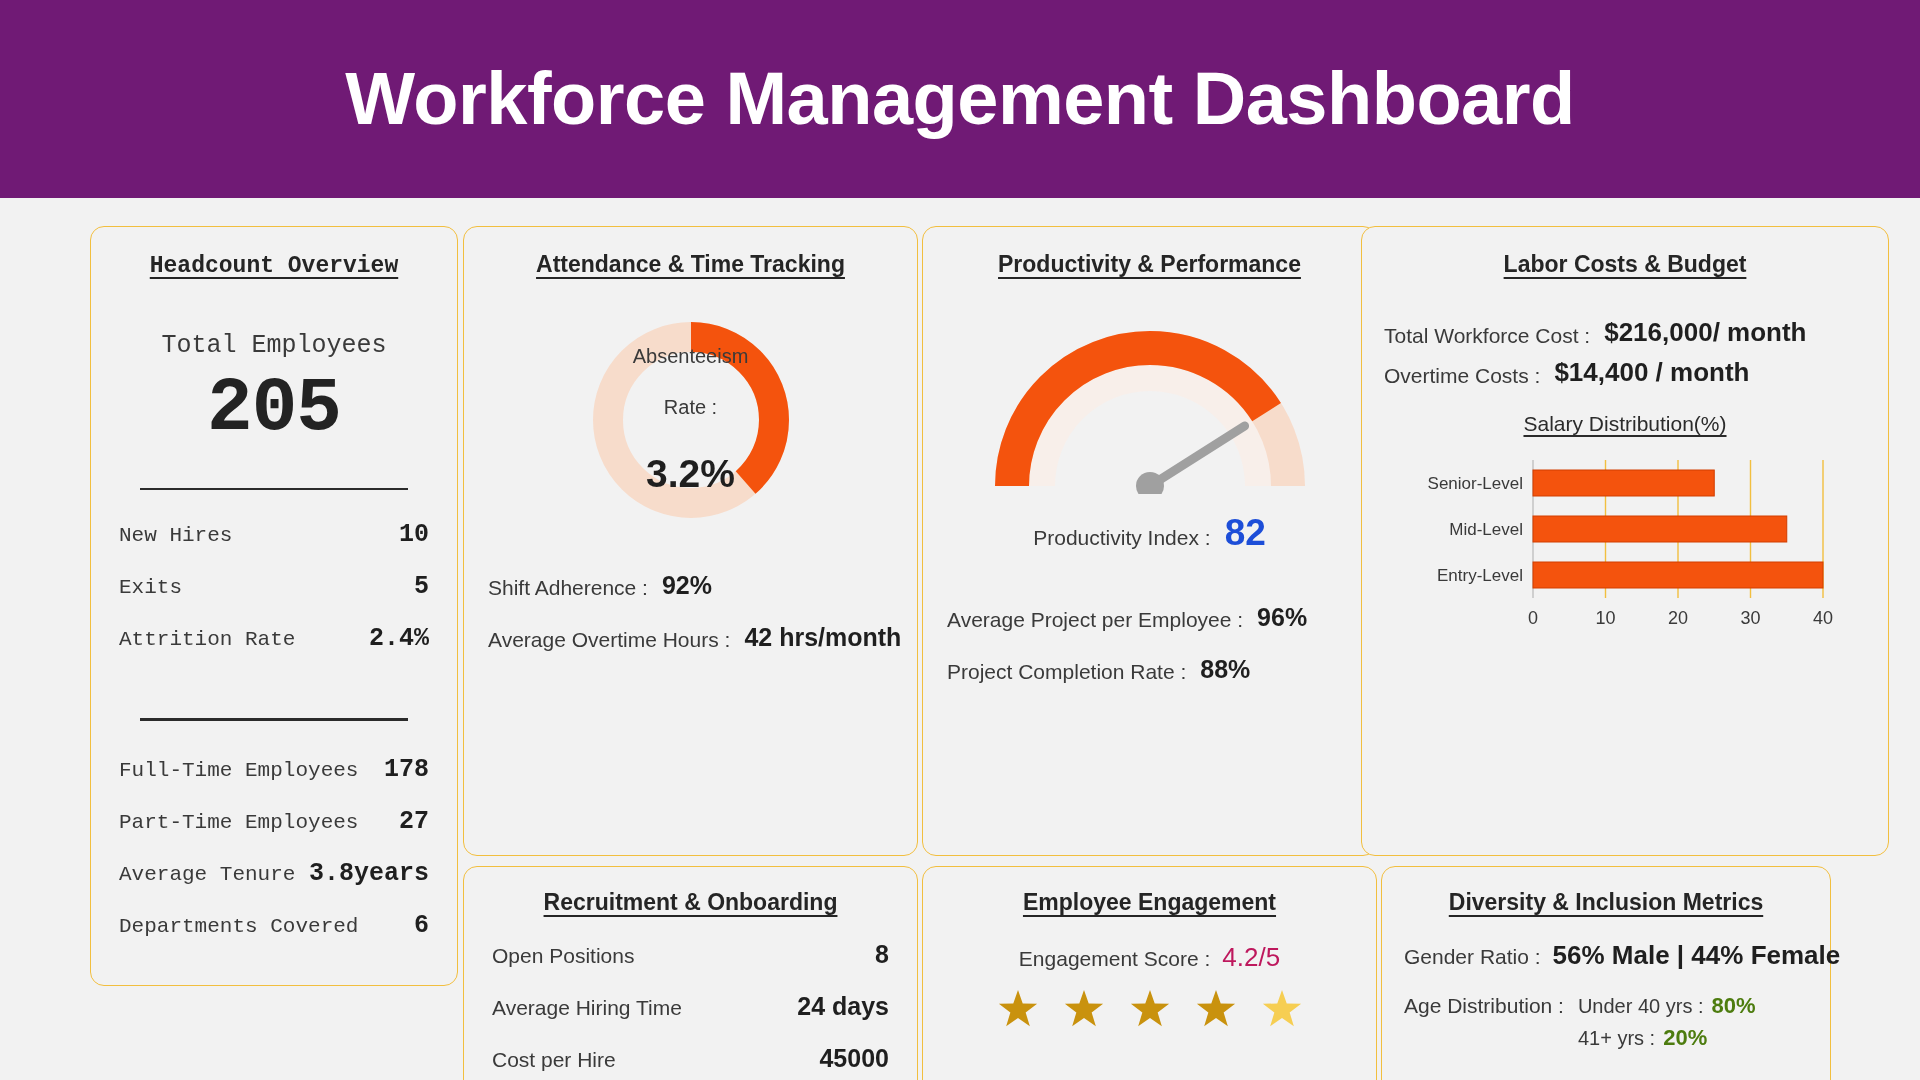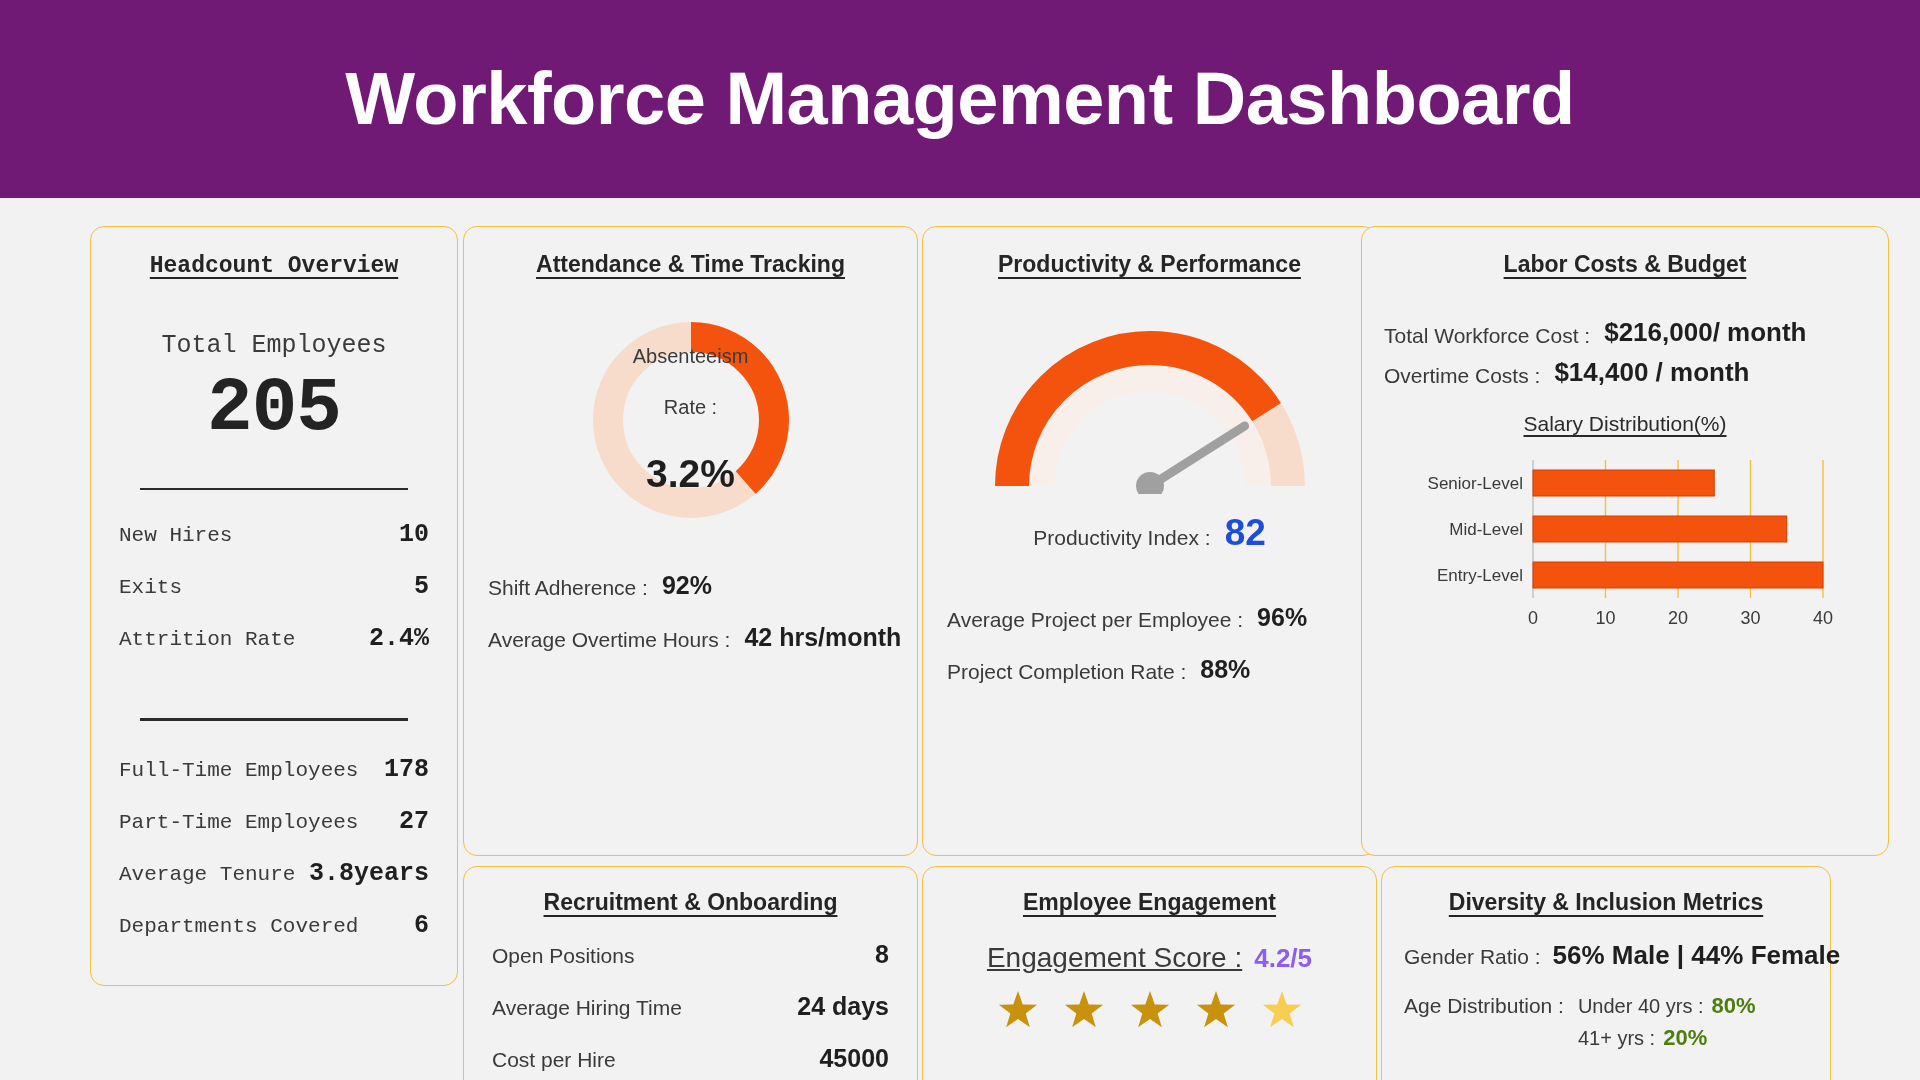--- a/index.html
+++ b/index.html
@@ -124,22 +124,22 @@
   .salary-title {
     text-align: center; margin-top: 24px;
     font-size: 21px; color: #2b2b2b;
     text-decoration: underline; text-underline-offset: 4px; text-decoration-thickness: 1.6px;
   }
   .barchart { position: relative; width: 420px; height: 180px; margin: 16px auto 0 auto; }
 
   
   #card-engagement .card-title { margin-top: 22px; }
   .eng-score-row { display: flex; align-items: baseline; justify-content: center; margin-top: 26px; }
-  .eng-score-row .m-label { font-size: 28px; color: #3a3a3a; text-decoration: underline; }
-  .eng-score-row .m-value { font-size: 26px; font-weight: 700; color: #8b5cf6; margin-left: 12px; }
+  .eng-score-row .m-label { font-size: 21px; color: #3a3a3a; }
+  .eng-score-row .m-value { font-size: 26px; font-weight: 400; color: #be185d; margin-left: 12px; }
   .stars { display: flex; justify-content: center; gap: 24px; margin-top: 16px; }
   .star { width: 42px; height: 42px; display: block; }
   .eng-rows { margin-top: 28px; }
   .eng-rows .metric-row { height: 50px; padding-left: 20px; }
 
   
   #card-diversity .card-title { margin-top: 22px; }
   .div-block { margin-top: 24px; padding-left: 22px; }
   .div-row { display: flex; align-items: baseline; margin-bottom: 4px; }
   .div-key { font-size: 21px; color: #3a3a3a; white-space: nowrap; }

